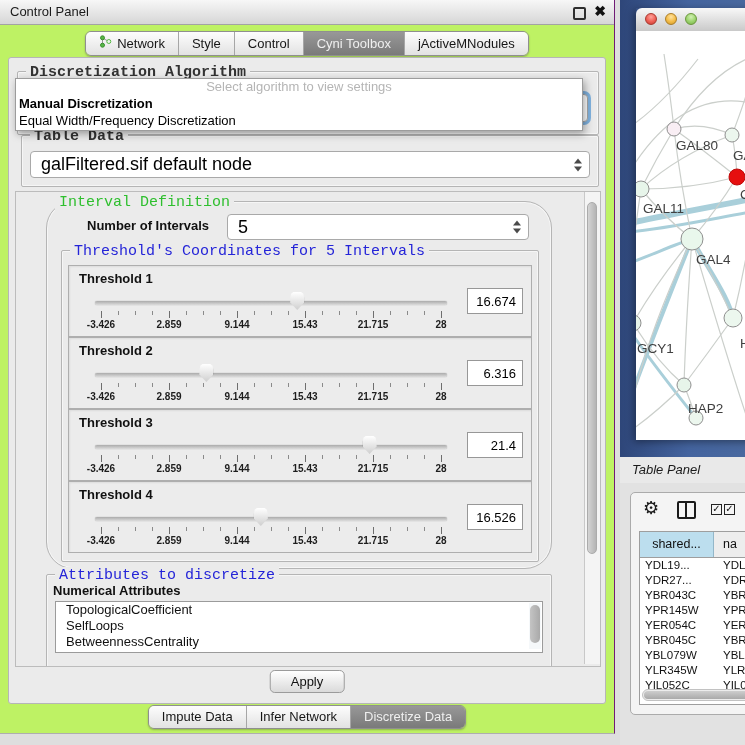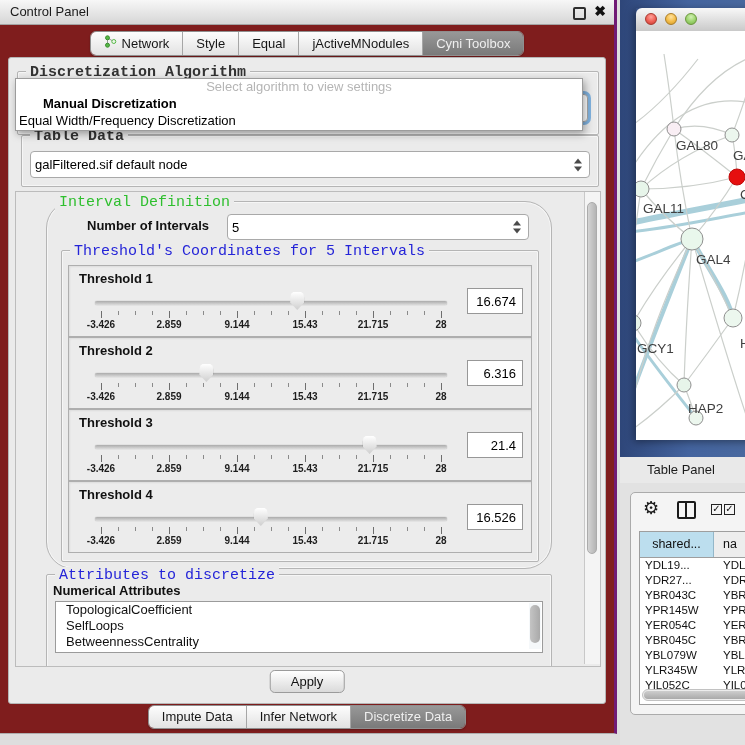--- a/index.html
+++ b/index.html
@@ -1,21 +1,21 @@
 <!DOCTYPE html>
 <html><head>
 <meta charset="utf-8">
 <style>
   html,body{margin:0;padding:0;}
   body{width:745px;height:745px;position:relative;overflow:hidden;background:#dedede;
        font-family:"Liberation Sans", sans-serif; -webkit-font-smoothing:antialiased;}
 
   
-  #control-panel{position:absolute;left:0;top:0;width:614px;height:733px;background:#7f1d1d;
-     border-right:3px solid #701a75;border-bottom:1px solid #aeaeae;}
+  #control-panel{position:absolute;left:0;top:0;width:614px;height:733px;background:#bef264;
+     border-right:1px solid #701a75;border-bottom:1px solid #aeaeae;}
   #titlebar{position:absolute;left:0;top:0;width:100%;height:24px;
      background:linear-gradient(#f7f7f7,#d6d6d6);border-bottom:1px solid #a3a3a3;}
   #titlebar .title{position:absolute;left:10px;top:4px;font-size:13px;color:#1b1b1b;}
   .float-icon{position:absolute;right:28px;top:7px;width:9px;height:9px;border:2px solid #2e2e2e;border-radius:2px;}
   .close-icon{position:absolute;right:8px;top:3px;font-size:14px;font-weight:bold;color:#111;}
 
   
   .tabs-row{position:absolute;left:0;width:614px;display:flex;justify-content:center;}
   #top-tabs{top:31px;} #bottom-tabs{top:705px;}
   .seg{display:flex;border:1px solid #8f8f8f;border-radius:6px;overflow:hidden;
@@ -33,38 +33,38 @@
   .group{position:absolute;border:1px solid #b5b5b5;border-radius:2px;
      box-shadow:inset 0 0 0 1px rgba(255,255,255,.55);}
   .group-title{position:absolute;top:-8px;left:8px;background:#ebebeb;padding:0 4px;
      font-size:15px;white-space:nowrap;font-family:Liberation Mono, monospace;}
   .t-dark{color:#333;font-weight:bold;}
   .t-green{color:#2ebf2e;}
   .t-blue{color:#2424d8;}
 
   
   .combo{position:absolute;background:#fff;border:1px solid #a9a9a9;border-radius:4px;}
-  .combo .combo-value{position:absolute;left:4px;top:0;bottom:0;font-size:13px;color:#000;
+  .combo .combo-value{position:absolute;left:10px;top:0;bottom:0;font-size:18px;color:#000;
      display:flex;align-items:center;}
   .stepper{position:absolute;right:7px;top:50%;width:8px;height:13px;transform:translateY(-50%);}
   .stepper::before{content:"";position:absolute;top:0;left:0;
      border-left:4px solid transparent;border-right:4px solid transparent;border-bottom:5px solid #4a4a4a;}
   .stepper::after{content:"";position:absolute;bottom:0;left:0;
      border-left:4px solid transparent;border-right:4px solid transparent;border-top:5px solid #4a4a4a;}
 
   #disc-group{left:8px;top:13px;width:580px;height:62px;}
   #disc-combo{left:10px;top:22px;right:10px;height:26px;
      box-shadow:0 0 0 3px rgba(110,168,220,.85);}
 
   
   #algo-popup{position:absolute;left:6px;top:20px;width:566px;height:51px;background:#fff;
      border:1px solid #9c9c9c;box-shadow:2px 3px 8px rgba(0,0,0,.35);z-index:20;}
   .popup-hint{height:16px;line-height:16px;text-align:center;color:#b5b5b5;font-size:13px;}
   .popup-opt{height:17px;line-height:17px;padding-left:3px;font-size:13px;color:#000;}
-  .popup-opt.first{font-weight:bold;margin-left:24px;}
+  .popup-opt.first{font-weight:bold;}
 
   #tabledata-group{left:12px;top:77px;width:576px;height:50px;}
   #tabledata-combo{left:8px;top:15px;right:8px;height:25px;}
 
   
   #viewport{position:absolute;left:6px;top:133px;width:584px;height:474px;background:#ebebeb;
      border:1px solid #bcbcbc;overflow:hidden;}
   #interval-group{left:30px;top:9px;width:504px;height:366px;border-radius:27px;}
   #num-label{position:absolute;left:40px;top:16px;font-size:13px;font-weight:bold;color:#111;}
   #num-combo{left:180px;top:12px;width:300px;height:24px;}
@@ -113,21 +113,21 @@
      background:linear-gradient(#f8f8f8,#c9c9c9);border-bottom:1px solid #8f8f8f;
      border-radius:6px 0 0 0;}
   .light{position:absolute;top:5px;width:12px;height:12px;border-radius:50%;box-sizing:border-box;}
   #light-close{left:9px;background:radial-gradient(circle at 50% 30%,#ffa39b,#ee5f55 55%,#c43a30);border:1px solid #a8392f;}
   #light-min{left:29px;background:radial-gradient(circle at 50% 30%,#ffe2a0,#f3bb46 55%,#cf9a2e);border:1px solid #ac7e27;}
   #light-zoom{left:49px;background:radial-gradient(circle at 50% 30%,#d2f0b4,#9bd36d 55%,#77b24a);border:1px solid #6b973d;}
   #net-canvas{position:absolute;left:0;top:23px;width:109px;height:409px;background:#fff;overflow:hidden;}
 
   #table-panel-bar{position:absolute;left:620px;top:457px;width:125px;height:26px;
      background:#e9e9e9;border-bottom:1px solid #cfcfcf;}
-  #table-panel-bar .title{position:absolute;left:27px;top:5px;font-size:13px;color:#1b1b1b;}
+  #table-panel-bar .title{position:absolute;left:12px;top:5px;font-size:13px;color:#1b1b1b;font-style:italic;}
   #tp-bg{position:absolute;left:620px;top:483px;width:125px;height:262px;background:#e2e2e2;}
   #table-card{position:absolute;left:630px;top:492px;width:170px;height:221px;background:#f4f4f4;
      border:1px solid #ababab;border-radius:5px;}
   .gear-icon{position:absolute;left:12px;top:4px;font-size:18px;color:#1a1a1a;}
   .split-icon{position:absolute;left:46px;top:8px;width:15px;height:14px;border:2px solid #1a1a1a;border-radius:2px;}
   .split-icon::after{content:"";position:absolute;left:6px;top:0;width:2px;height:14px;background:#1a1a1a;}
   .cb-icon{position:absolute;top:11px;width:9px;height:9px;border:1.5px solid #222;
      font-size:10px;line-height:8px;color:#111;text-align:center;}
   #cb1{left:80px;} #cb2{left:93px;}
   #grid{position:absolute;left:8px;top:38px;width:158px;height:172px;background:#fff;
@@ -163,27 +163,27 @@
               <circle cx="3.5" cy="2.8" r="2" fill="#57b847" stroke="#3c8f31"></circle>
               <circle cx="3.5" cy="10.2" r="2" fill="#57b847" stroke="#3c8f31"></circle>
               <circle cx="9.8" cy="6.5" r="2" fill="#eaf6e8" stroke="#57b847"></circle>
             </svg></span>
           <span>Network</span>
         </div>
         <div class="seg-item">
           <span>Style</span>
         </div>
         <div class="seg-item">
-          <span>Equal</span>
+          <span>Control</span>
+        </div>
+        <div class="seg-item selected">
+          <span>Cyni Toolbox</span>
         </div>
         <div class="seg-item">
           <span>jActiveMNodules</span>
-        </div>
-        <div class="seg-item selected">
-          <span>Cyni Toolbox</span>
         </div>
       </div>
   </div>
 
   <div id="content">
 
     <div id="disc-group" class="group">
       <span class="group-title t-dark">Discretization Algorithm</span>
       <div id="disc-combo" class="combo">
         <span class="stepper"></span>

